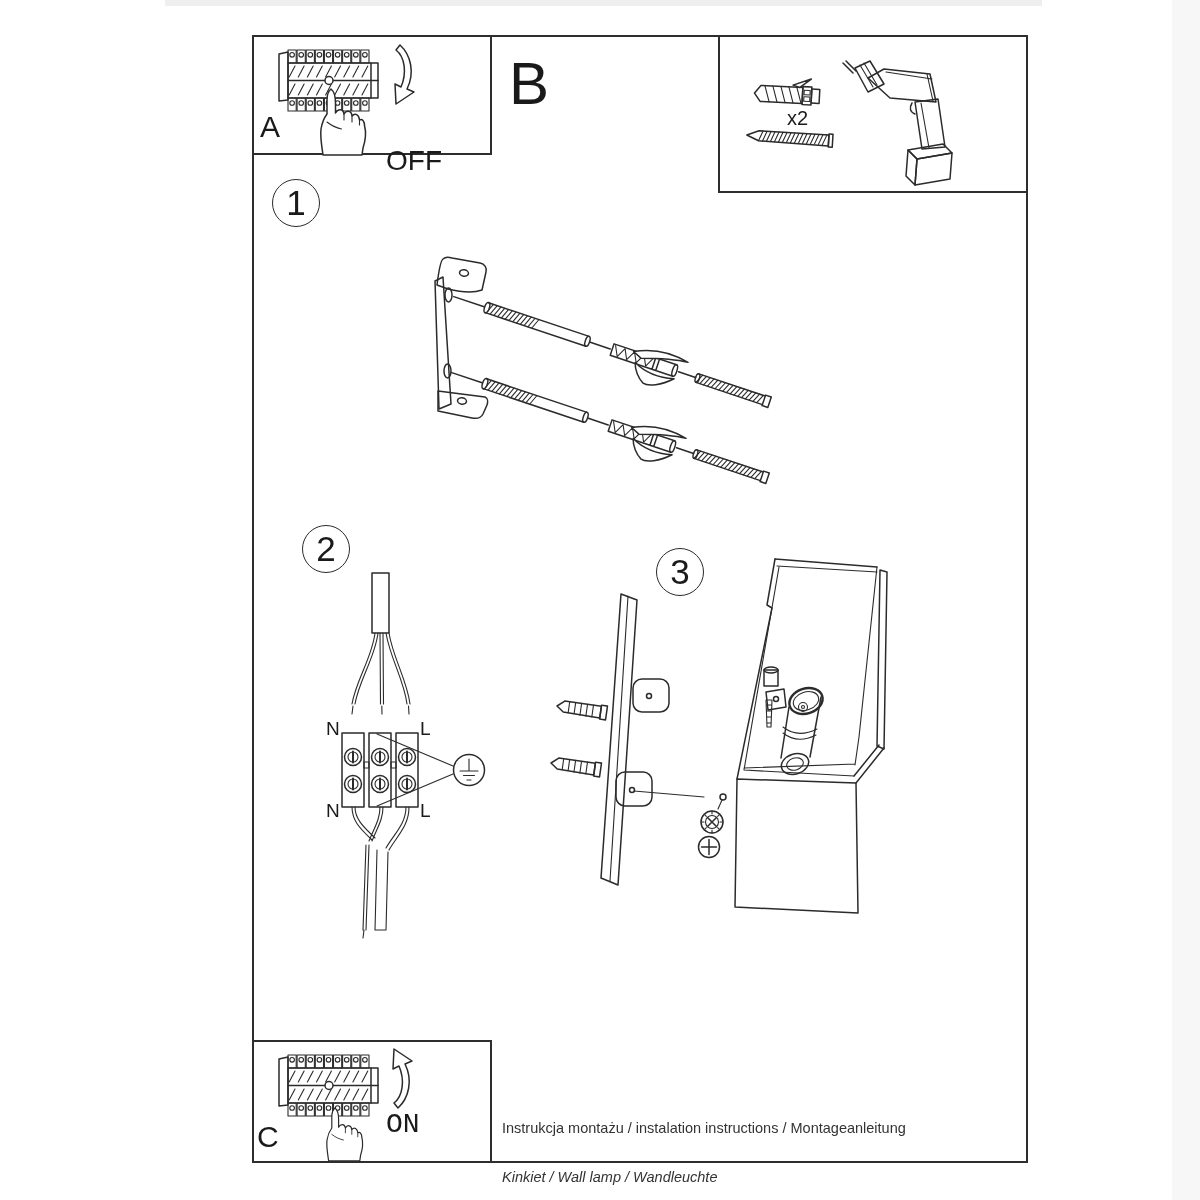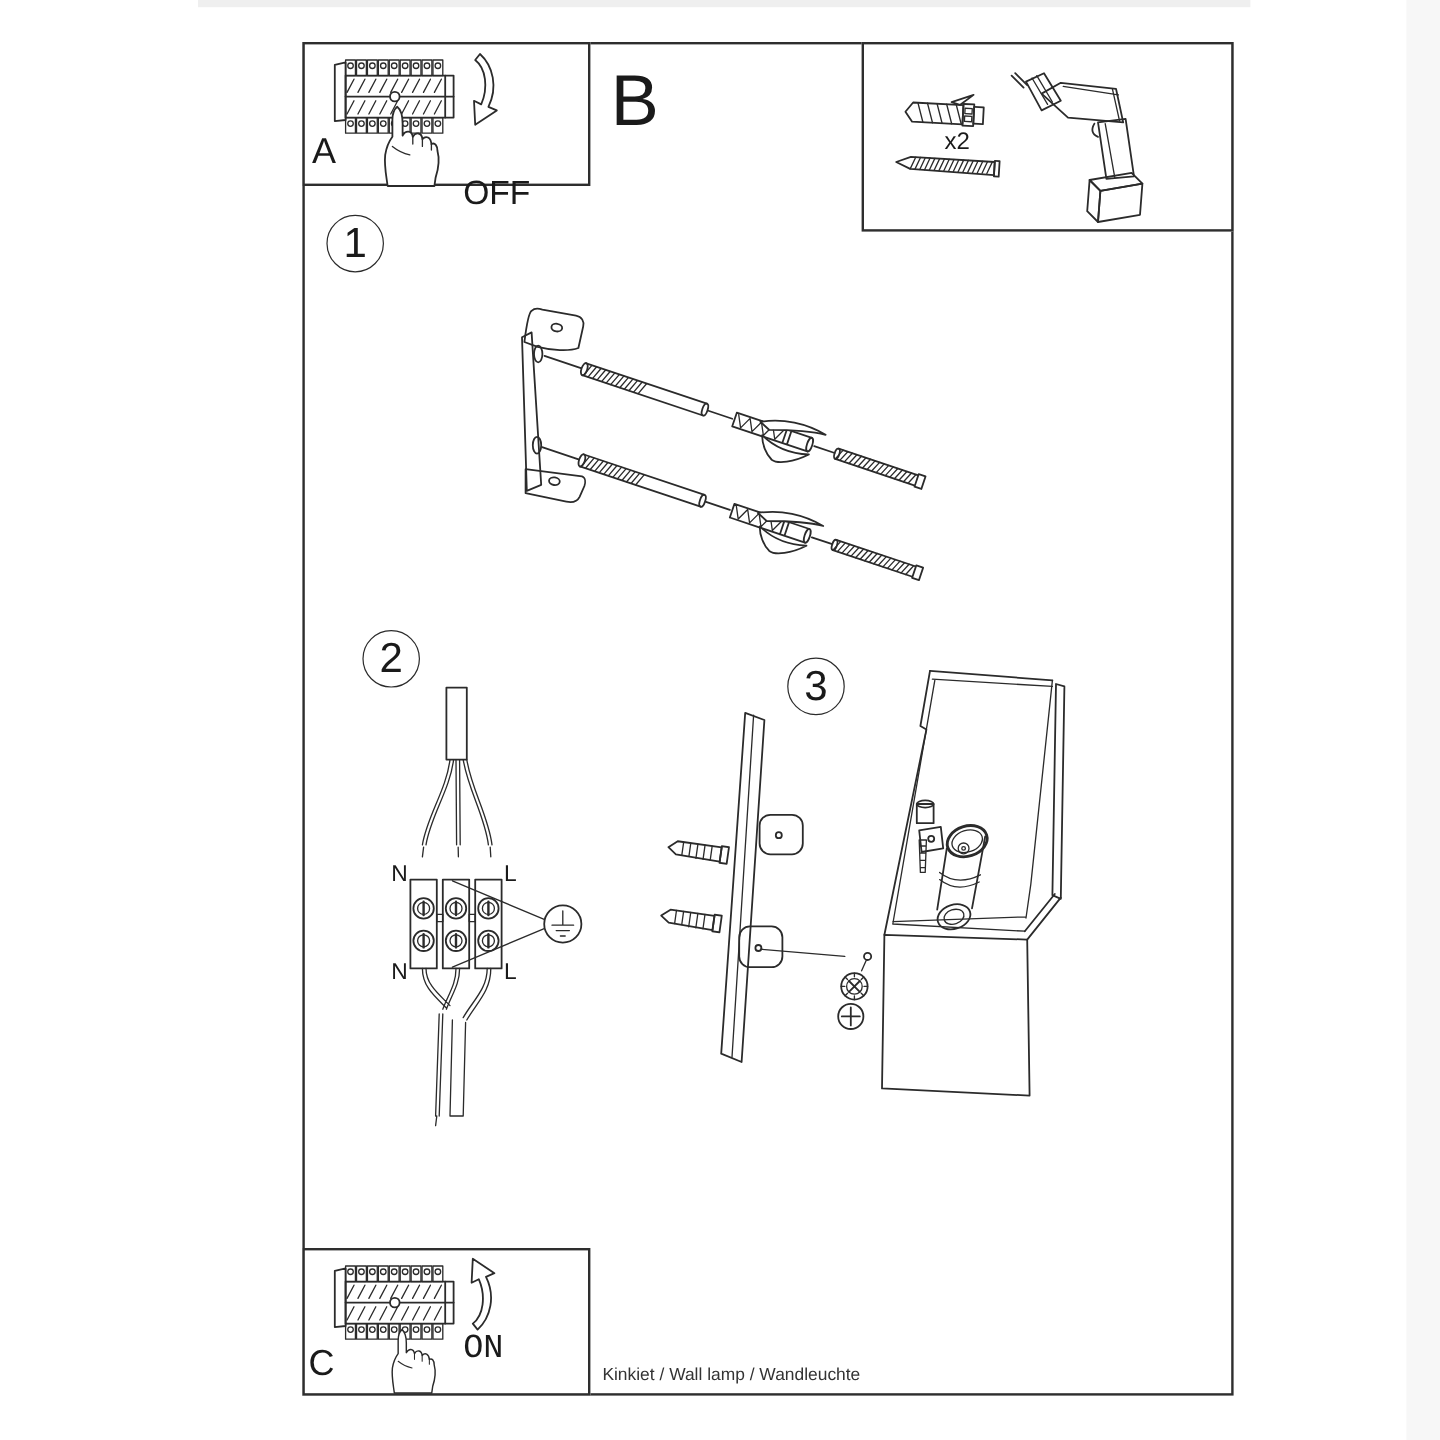--- a/index.html
+++ b/index.html
@@ -265,14 +265,15 @@
   </div>
 
   <div class="abs wire-label" style="left:326px;top:719px;">N</div>
   <div class="abs wire-label" style="left:420px;top:719px;">L</div>
   <div class="abs wire-label" style="left:326px;top:801px;">N</div>
   <div class="abs wire-label" style="left:420px;top:801px;">L</div>
 
   <div class="abs corner-letter" style="left:257px;top:1122px;">C</div>
   <div class="abs switch-word" style="left:386px;top:1111px;font-family:Liberation Mono, monospace;">ON</div>
 
-  <div class="abs footer" style="left:502px;top:1137px;">Kinkiet / Wall lamp / Wandleuchte</div>
+  <div class="abs footer" style="left:502px;top:1119px;">Instrukcja montażu / instalation instructions / Montageanleitung</div>
+  <div class="abs footer" style="left:502px;top:1168px;font-style:italic;">Kinkiet / Wall lamp / Wandleuchte</div>
 </div>
 
 </body></html>

